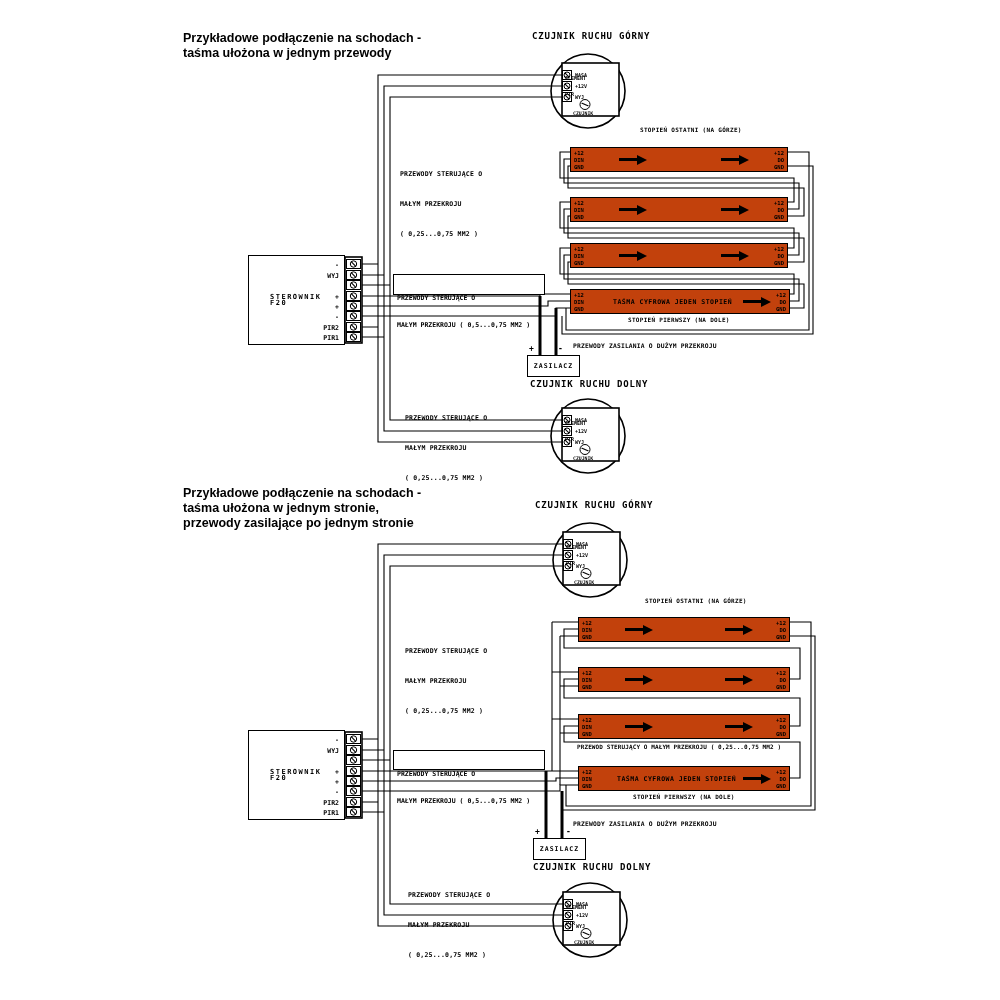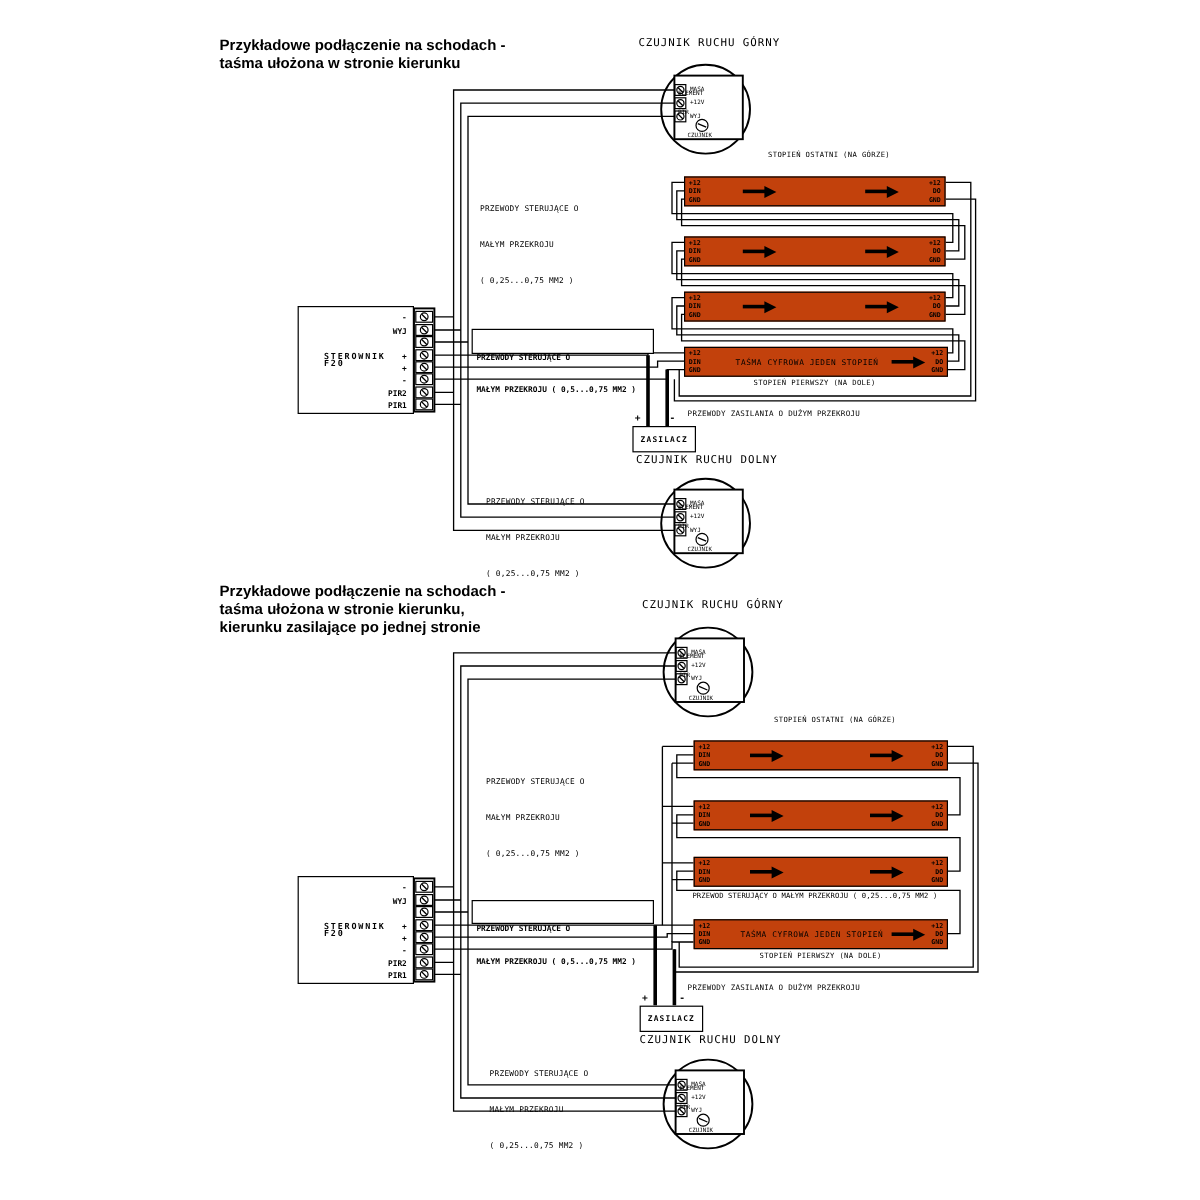--- a/index.html
+++ b/index.html
@@ -2,21 +2,21 @@
 <html><head>
 <meta charset="utf-8">
 <style>
   html,body{margin:0;padding:0;background:#fff}
   #stage{position:relative;width:820px;height:1000px;background:#fff;overflow:hidden}
   svg.wires{position:absolute;left:0;top:0}
   .ln{fill:none;stroke:#000;stroke-width:1.1}
   .lnb{fill:#fff;stroke:#000;stroke-width:1.6}
   .thick{fill:none;stroke:#000;stroke-width:3}
   .scr{fill:#fff;stroke:#000;stroke-width:1}
-  .lbl{position:absolute;color:#000;font-family:"DejaVu Sans Mono",monospace;font-weight:400;white-space:pre}
+  .lbl{position:absolute;color:#000;font-family:"DejaVu Sans Mono",monospace;font-weight:700;white-space:pre}
   .bk{display:block}
   .t9{font-size:9px;letter-spacing:.8px}
   .t6{font-size:6.5px;line-height:10px;letter-spacing:.2px}
   .t60{font-size:6px;letter-spacing:.3px}
   .t5{font-size:5px;line-height:5.5px}
   .t48{font-size:4.8px}
   .title{position:absolute;color:#000;font:700 12.5px/15px "Liberation Sans",sans-serif}
   .strip{position:absolute;border:1.5px solid #000;background:#c2410c;box-sizing:border-box}
   .pins{position:absolute;top:2px;font:700 5.5px/7px "DejaVu Sans Mono",monospace;white-space:pre}
   .pins.l{left:3px}
@@ -181,21 +181,21 @@
         <circle cx="353.5" cy="802" r="3.2" class="scr"></circle>
         <line x1="351.2" y1="799.7" x2="355.8" y2="804.3" class="ln"></line>
     <rect x="346.5" y="807.5" width="14" height="9" class="scr"></rect>
         <circle cx="353.5" cy="812" r="3.2" class="scr"></circle>
         <line x1="351.2" y1="809.7" x2="355.8" y2="814.3" class="ln"></line>
   </g>
 </svg>
 
 <div class="title" style="left:183px;top:31px">
   <span class="bk">Przykładowe podłączenie na schodach -</span>
-  <span class="bk">taśma ułożona w stronie kierunku</span>
+  <span class="bk">taśma ułożona w jednym przewody</span>
 </div>
 
 <div class="lbl t9" style="left:532px;top:31px">CZUJNIK RUCHU GÓRNY</div>
 
 <div class="lbl t5" style="left:565px;top:64.5px">
   <span class="bk">ELEMENT</span>
   <span class="bk">PIR</span>
 </div>
 <div class="lbl" style="left:575px;top:72px;font-size:5px">MASA</div>
 <div class="lbl" style="left:575px;top:83px;font-size:5px">+12V</div>
@@ -272,22 +272,22 @@
 <div class="lbl t48" style="left:573px;top:455.5px">CZUJNIK</div>
 
 <div class="lbl t6" style="left:405px;top:393px">
   <span class="bk">PRZEWODY STERUJĄCE O</span>
   <span class="bk">MAŁYM PRZEKROJU</span>
   <span class="bk">( 0,25...0,75 MM2 )</span>
 </div>
 
 <div class="title" style="left:183px;top:486px">
   <span class="bk">Przykładowe podłączenie na schodach -</span>
-  <span class="bk">taśma ułożona w stronie kierunku,</span>
-  <span class="bk">kierunku zasilające po jednej stronie</span>
+  <span class="bk">taśma ułożona w jednym stronie,</span>
+  <span class="bk">przewody zasilające po jednym stronie</span>
 </div>
 
 <div class="lbl t9" style="left:535px;top:500px">CZUJNIK RUCHU GÓRNY</div>
 
 <div class="lbl t5" style="left:566px;top:533.5px">
   <span class="bk">ELEMENT</span>
   <span class="bk">PIR</span>
 </div>
 <div class="lbl" style="left:576px;top:541px;font-size:5px">MASA</div>
 <div class="lbl" style="left:576px;top:552px;font-size:5px">+12V</div>

